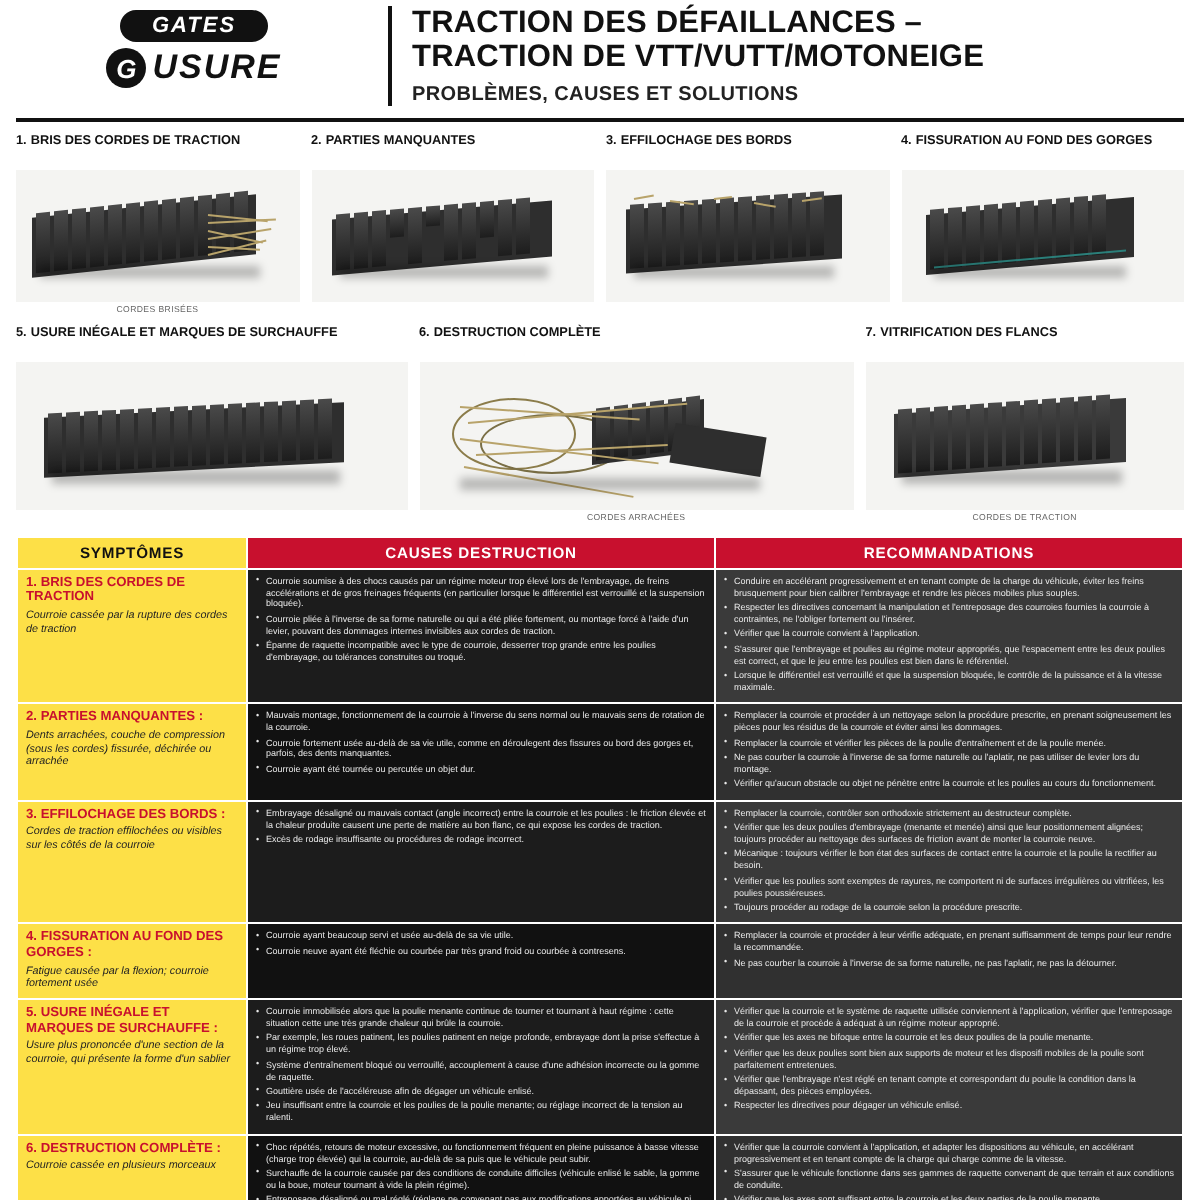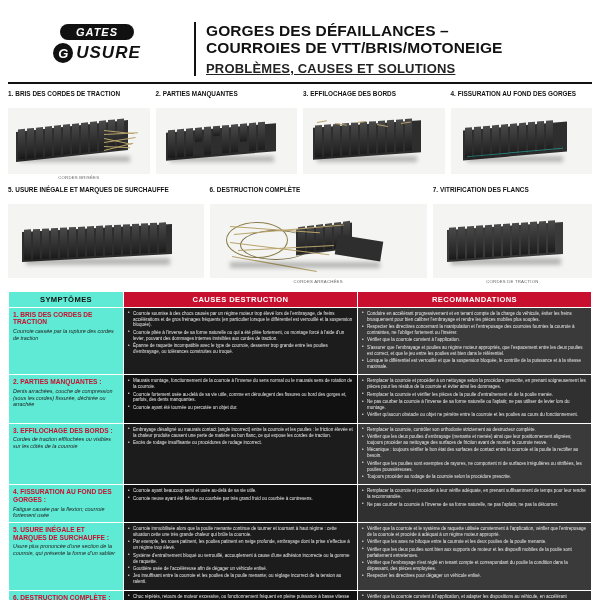--- a/index.html
+++ b/index.html
@@ -2,40 +2,40 @@
 <html><head>
 <meta charset="utf-8">
 <style>
   html,body{margin:0;padding:0;}
   body{
     width:600px;height:600px;overflow:hidden;
     background:#ffffff;
     font-family:"Liberation Sans", sans-serif;
     color:#111;
   }
-  .page{width:600px;height:592px;position:relative;box-sizing:border-box;padding:22px 8px 4px 8px;}
+  .page{width:600px;height:592px;position:relative;box-sizing:border-box;padding:3px 8px 4px 8px;}
 
   
   .header{display:flex;align-items:flex-start;gap:8px;border-bottom:2px solid #111;padding-bottom:6px;}
   .logo-block{width:178px;flex:0 0 178px;display:flex;flex-direction:column;align-items:center;justify-content:center;padding-top:2px;}
   .gates-badge{
     background:#111;color:#fff;border-radius:14px;padding:2px 16px;
     font-size:11px;font-weight:bold;letter-spacing:1px;font-style:italic;
   }
   .gforce{
     margin-top:3px;display:flex;align-items:center;gap:3px;
   }
   .gforce .gcirc{
     width:20px;height:20px;border-radius:50%;background:#111;color:#fff;
     font-size:13px;font-weight:bold;display:flex;align-items:center;justify-content:center;font-style:italic;
   }
   .gforce .gtext{font-size:17px;font-weight:bold;font-style:italic;letter-spacing:1px;}
   .title-block{border-left:2px solid #111;padding-left:10px;flex:1;}
   .title-block h1{margin:0;font-size:15.5px;line-height:1.12;font-weight:bold;letter-spacing:.1px;}
-  .title-block h2{margin:4px 0 0 0;font-size:13px;font-weight:bold;letter-spacing:.2px;color:#222;text-decoration:underline;}
+  .title-block h2{margin:4px 0 0 0;font-size:10px;font-weight:bold;letter-spacing:.2px;color:#222;}
 
   
   .figs{margin-top:6px;}
   .fig-row{display:flex;gap:6px;}
   .fig{flex:1;}
   .fig-cap{font-size:6.4px;font-weight:bold;line-height:1.15;margin-bottom:3px;min-height:15px;}
   .fig-cap .num{margin-right:2px;}
   .photo{
     position:relative;height:66px;background:#f4f4f2;overflow:hidden;
   }
@@ -52,21 +52,21 @@
   .wire{position:absolute;border:1px solid #7a7a7a;border-radius:50%;}
   .teal{position:absolute;background:#2b7f7a;height:1px;}
 
   
   table{width:100%;border-collapse:collapse;margin-top:7px;table-layout:fixed;}
   th{
     background:#c8102e;color:#fff;font-size:7.6px;font-weight:bold;
     letter-spacing:.4px;padding:3px 2px;text-align:center;border:1px solid #fff;
   }
   td{vertical-align:top;border:1px solid #fff;padding:3px 4px;}
-  .c-sym{width:110px;background:#5eead4;color:#111;}
+  .c-sym{width:110px;background:#fde047;color:#111;}
   .c-cause{background:#1c1c1c;color:#e9e9e9;}
   .c-reco{background:#3a3a3a;color:#e9e9e9;}
   tbody tr:nth-child(even) .c-cause{background:#111;}
   tbody tr:nth-child(even) .c-reco{background:#303030;}
   .sym-title{font-size:6.6px;font-weight:bold;color:#c8102e;line-height:1.15;margin-bottom:2px;}
   .sym-title .n{color:#c8102e;}
   .sym-body{font-size:5.4px;color:#222;line-height:1.25;font-style:italic;}
   ul{margin:0;padding:0;list-style:none;}
   li{font-size:4.5px;line-height:1.3;margin-bottom:1.6px;padding-left:5px;position:relative;}
   li:before{content:"•";position:absolute;left:0;top:-0.5px;}
@@ -79,22 +79,22 @@
   <div class="header">
     <div class="logo-block">
       <div class="gates-badge">GATES</div>
       <div class="gforce">
         <span class="gcirc">G</span>
         <span class="gtext">USURE</span>
       </div>
     </div>
     <div class="title-block">
       <h1>
-        <span>GORGES DES DÉFAILLANCES –</span><br>
-        <span>COURROIES DE VTT/BRIS/MOTONEIGE</span>
+        <span>TRACTION DES DÉFAILLANCES –</span><br>
+        <span>TRACTION DE VTT/VUTT/MOTONEIGE</span>
       </h1>
       <h2>PROBLÈMES, CAUSES ET SOLUTIONS</h2>
     </div>
   </div>
 
   <div class="figs">
 
     <div class="fig-row">
       <div class="fig">
         <div class="fig-cap">

